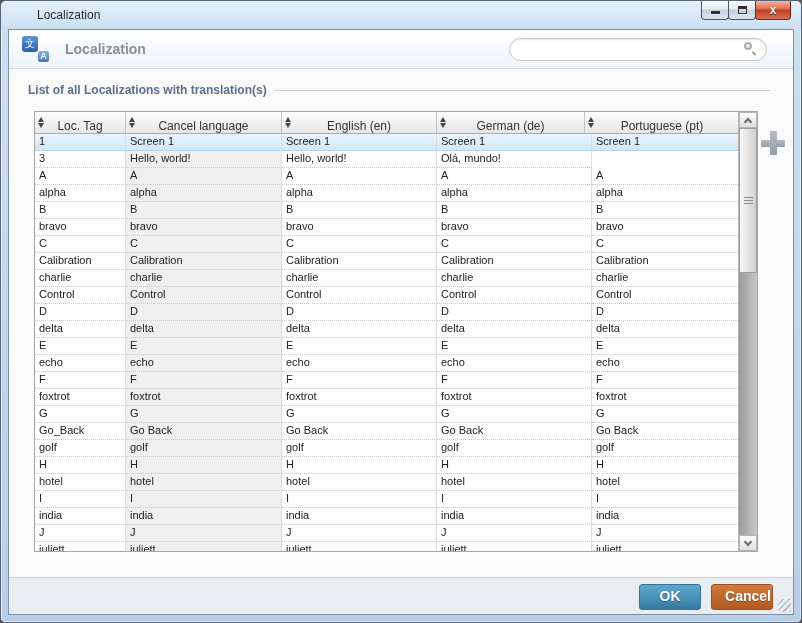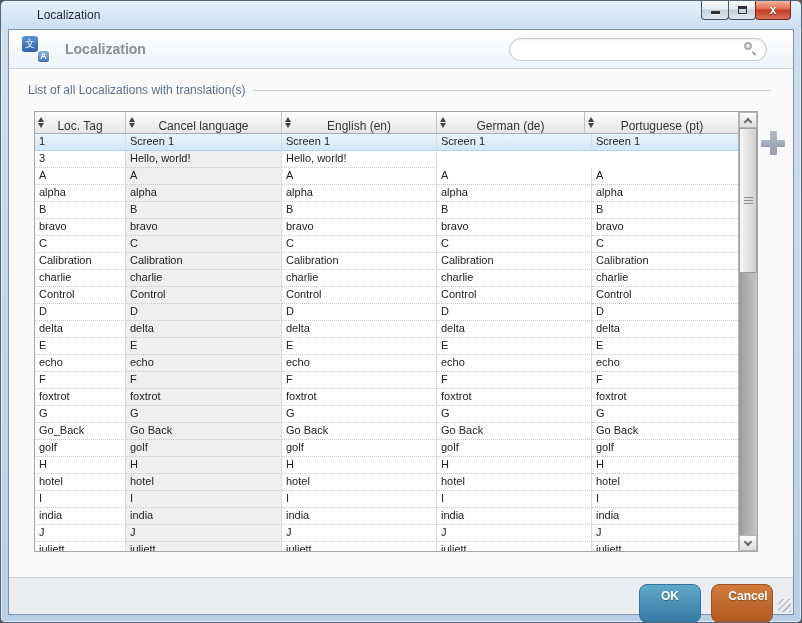--- a/index.html
+++ b/index.html
@@ -44,21 +44,21 @@
     padding:0 28px 0 12px;font-size:12px;color:#333;background:#fff;outline:none;
     box-shadow:inset 0 1px 2px rgba(0,0,0,.08);}
   .mag{position:absolute;right:9px;top:4px;width:14px;height:14px;}
   .mag .lens{position:absolute;left:0;top:0;width:8px;height:8px;border:2px solid #b3aea8;
     border-radius:50%;background:radial-gradient(circle at 35% 35%,#fff,#d8d4ce);}
   .mag .handle{position:absolute;left:9px;top:9px;width:5px;height:2px;background:#a39e98;
     transform:rotate(45deg);transform-origin:0 0;border-radius:1px;}
   
   .dlgbody{position:absolute;left:0;right:0;top:39px;bottom:37px;background:#fafafa;}
   .grouprow{position:absolute;left:19px;right:22px;top:14px;display:flex;align-items:center;}
-  .grouplabel{font-size:12px;font-weight:normal;color:#5b7089;white-space:nowrap;}
+  .grouplabel{font-size:12px;font-weight:bold;color:#5b7089;white-space:nowrap;}
   .grouprule{flex:1;border-top:1px solid #c3cdd8;margin-left:8px;}
   
   .tablewrap{position:absolute;left:25px;top:42px;width:724px;height:441px;
     border:1px solid #a6a6a6;background:#fff;overflow:hidden;}
   .thead{display:flex;height:22px;}
   .hcell{position:relative;display:flex;align-items:flex-end;justify-content:center;
     background:linear-gradient(#fdfdfd,#e6e6e6);border-right:1px solid #c2c2c2;
     border-bottom:1px solid #ababab;font-size:12px;color:#333;}
   .sort{position:absolute;left:3px;top:4px;width:7px;height:13px;}
   .sort .tu{position:absolute;left:0;top:1px;width:0;height:0;
@@ -92,21 +92,21 @@
     background:repeating-linear-gradient(#8f8f8f 0 1px,transparent 1px 3px);}
   
   .plusbtn{position:absolute;left:752px;top:62px;width:24px;height:24px;cursor:pointer;}
   .plusbtn::before{content:"";position:absolute;left:0;top:8.5px;width:24px;height:7px;
     background:linear-gradient(#b3bcc5,#949ea9);border-radius:1px;}
   .plusbtn::after{content:"";position:absolute;left:8.5px;top:0;width:7px;height:24px;
     background:linear-gradient(#b3bcc5,#949ea9);border-radius:1px;}
   
   .footer{position:absolute;left:0;right:0;bottom:0;height:37px;background:#e9edf2;
     border-top:1px solid #ccd3dc;}
-  .btn{position:absolute;top:6px;height:39px;border-radius:8px;color:#fff;font-size:12px;
+  .btn{position:absolute;top:6px;height:26px;border-radius:3px;color:#fff;font-size:14px;
     font-weight:bold;text-align:center;line-height:23px;cursor:pointer;
     text-shadow:0 1px 1px rgba(0,0,0,.3);}
   .btn.ok{right:92px;width:62px;border:1px solid #33739a;
     background:linear-gradient(#5fa9cc,#3579a2);}
   .btn.cancel{right:20px;width:62px;border:1px solid #9d5120;
     background:linear-gradient(#d07a3b,#b05a22);padding-left:12px;}
   .resizegrip{position:absolute;right:2px;bottom:2px;width:13px;height:13px;
     background:repeating-linear-gradient(135deg,transparent 0 3px,#b9c2cc 3px 4.5px);}
 </style>
 </head>
@@ -195,20 +195,21 @@
               <div class="tcell c0">1</div>
               <div class="tcell c1 shaded">Screen 1</div>
               <div class="tcell c2">Screen 1</div>
               <div class="tcell c3">Screen 1</div>
               <div class="tcell c4">Screen 1</div>
             </div>
             <div class="trow">
               <div class="tcell c0">3</div>
               <div class="tcell c1 shaded">Hello, world!</div>
               <div class="tcell c2">Hello, world!</div>
+              <div class="tcell c3">Olá, mundo!</div>
             </div>
             <div class="trow">
               <div class="tcell c0">A</div>
               <div class="tcell c1 shaded">A</div>
               <div class="tcell c2">A</div>
               <div class="tcell c3">A</div>
               <div class="tcell c4">A</div>
             </div>
             <div class="trow">
               <div class="tcell c0">alpha</div>

